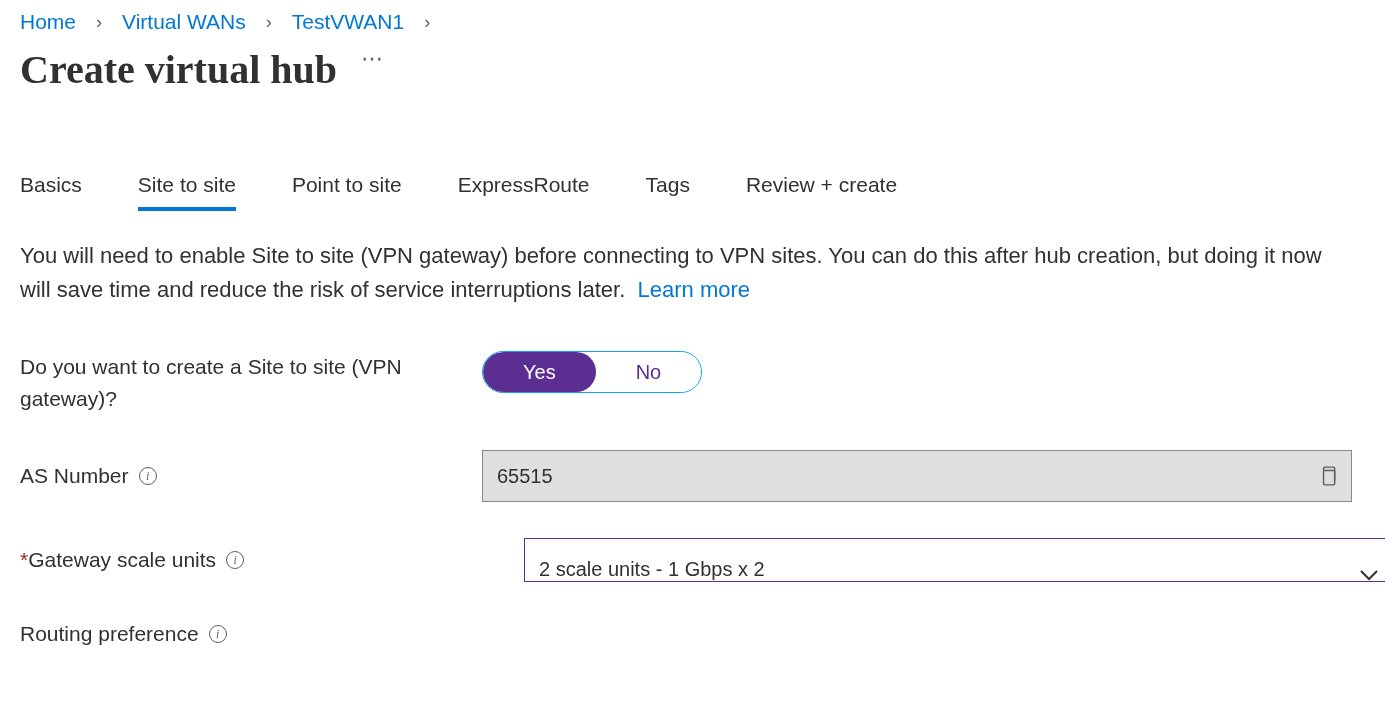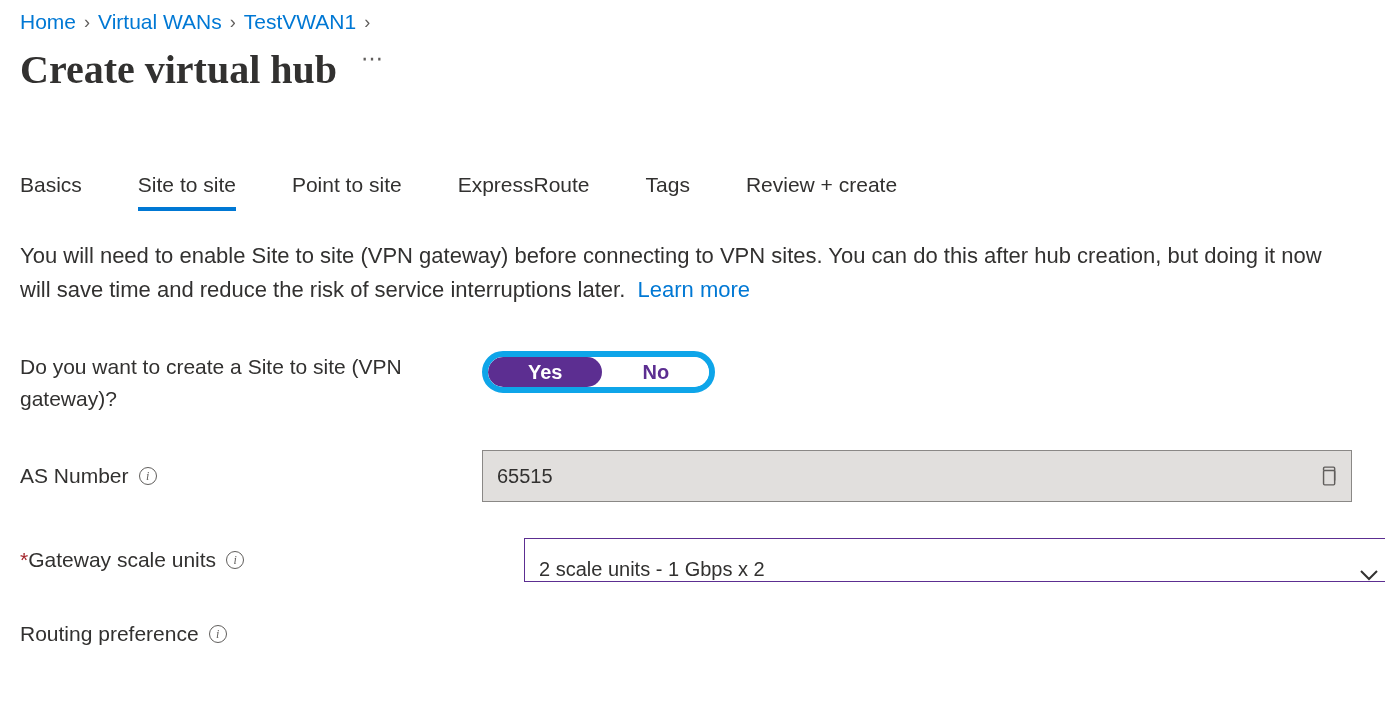--- a/index.html
+++ b/index.html
@@ -7,21 +7,21 @@
     font-family: 'Segoe UI', -apple-system, BlinkMacSystemFont, sans-serif;
     margin: 0;
     padding: 10px 20px;
     color: #323130;
     font-size: 20px;
     background: #fff;
   }
   .breadcrumb {
     display: flex;
     align-items: center;
-    gap: 8px;
+    gap: 20px;
     font-size: 21px;
     margin-bottom: 12px;
   }
   .breadcrumb a {
     color: #0078d4;
     text-decoration: none;
   }
   .breadcrumb .chevron {
     color: #605e5c;
     font-size: 18px;
@@ -105,25 +105,24 @@
     color: #605e5c;
     cursor: pointer;
     flex-shrink: 0;
   }
   .form-control {
     flex: 1;
     max-width: 870px;
   }
   .pill-group {
     display: inline-flex;
-    border: 6px solid #0ea5e9;
+    border: 1px solid #0ea5e9;
     border-radius: 22px;
     overflow: hidden;
     height: 42px;
-    font-weight: bold;
   }
   .pill {
     padding: 0 40px;
     display: flex;
     align-items: center;
     font-size: 20px;
     cursor: pointer;
     background: #fff;
     color: #5c2e91;
     border-radius: 22px;

